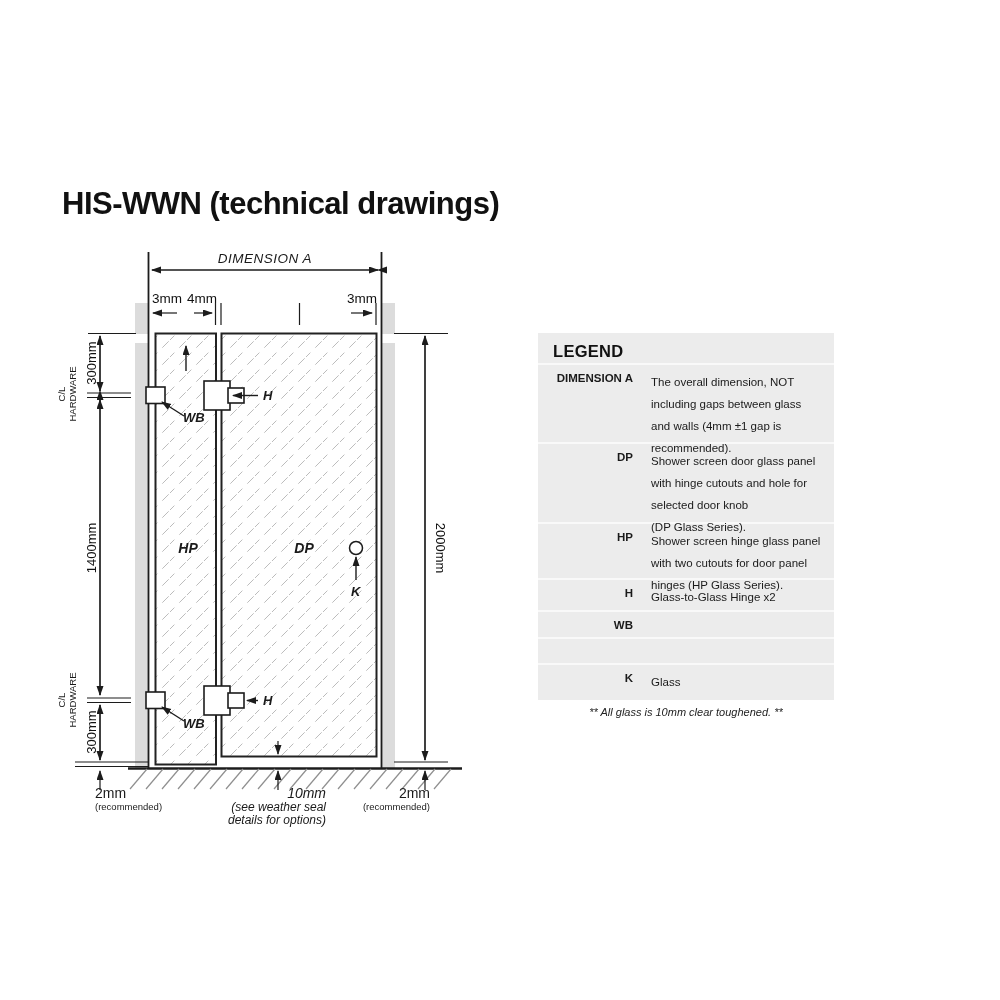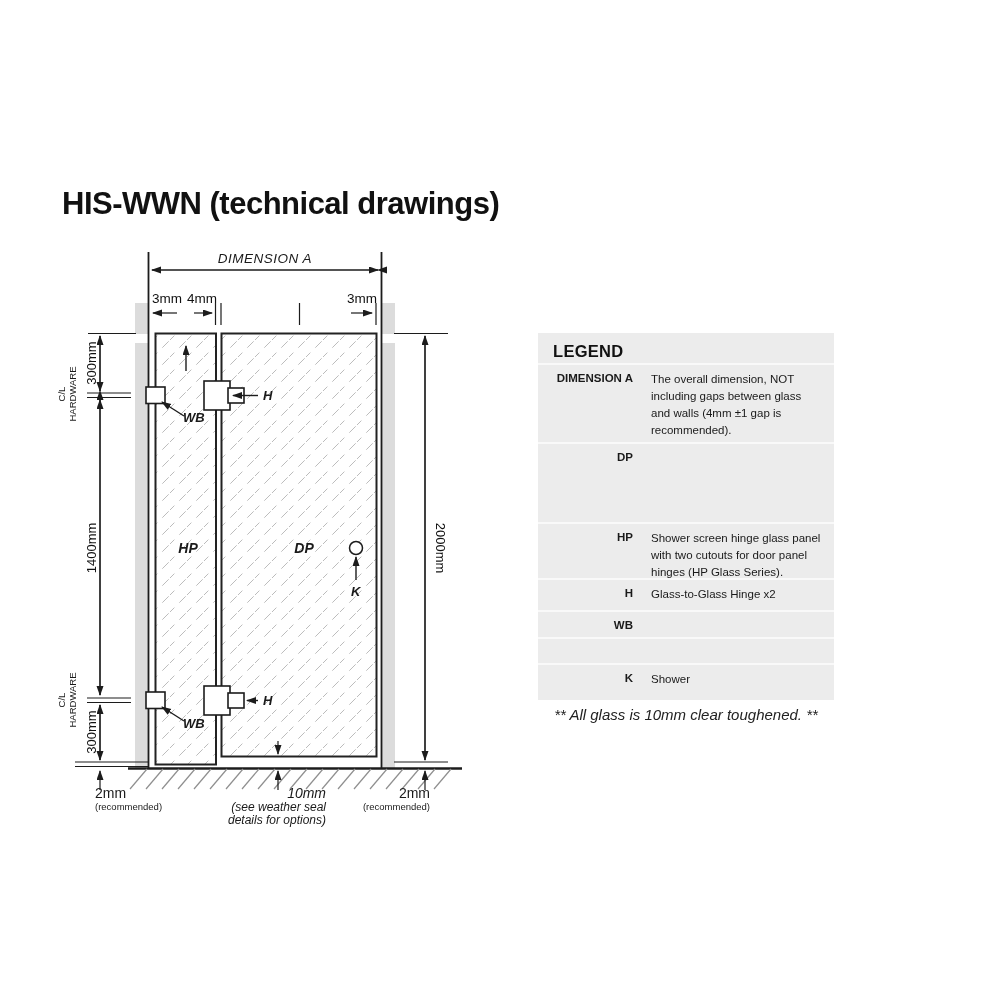--- a/index.html
+++ b/index.html
@@ -20,26 +20,26 @@
   .gapnote .n{font-size:9.5px;white-space:pre-line;}
   .it{font-style:italic;}
   .center-block{transform:translateX(-50%);text-align:right;}
   .right-block{text-align:right;}
   
   .legend{position:absolute;left:538px;top:333px;width:296px;height:367px;background:#ececec;}
   .legend-title{font-size:16.5px;font-weight:bold;letter-spacing:0.3px;padding:9px 0 0 15px;height:21px;color:#111;}
   .lg-row{display:flex;border-top:2px solid #f9f9f9;box-sizing:border-box;padding-top:6px;}
   .lg-term{width:105px;padding-right:10px;box-sizing:border-box;text-align:right;
            font-weight:bold;font-size:11.5px;line-height:14.8px;flex:none;}
-  .lg-desc{margin-left:8px;font-size:11.5px;line-height:17px;white-space:pre-line;}
+  .lg-desc{margin-left:8px;font-size:11.5px;line-height:22px;white-space:pre-line;}
   .lg-desc.nowrap{white-space:nowrap;}
   .r0{height:79px;} .r1{height:80px;} .r2{height:56px;} .r3{height:32px;}
   .r4{height:27px;} .r5{height:26px;} .r6{height:37px;}
   .footnote{position:absolute;left:538px;top:706px;width:296px;text-align:center;
-            font-size:15px;font-style:italic;color:#222;}
+            font-size:11px;font-style:italic;color:#222;}
   svg{position:absolute;left:0;top:0;}
 </style>
 </head>
 <body>
 
 <div class="page">
 
   <div class="title">HIS-WWN (technical drawings)</div>
 
   <svg width="500" height="850" viewBox="0 0 500 850">
@@ -201,38 +201,42 @@
     <div class="legend-title">LEGEND</div>
     <div class="lg-row r0">
       <div class="lg-term">DIMENSION A</div>
       <div class="lg-desc">The overall dimension, NOT
 including gaps between glass
 and walls (4mm ±1 gap is
 recommended).</div>
     </div>
     <div class="lg-row r1">
       <div class="lg-term">DP</div>
+      <div class="lg-desc">Shower screen door glass panel
+with hinge cutouts and hole for
+selected door knob
+(DP Glass Series).</div>
     </div>
     <div class="lg-row r2">
       <div class="lg-term">HP</div>
       <div class="lg-desc">Shower screen hinge glass panel
 with two cutouts for door panel
 hinges (HP Glass Series).</div>
     </div>
     <div class="lg-row r3">
       <div class="lg-term">H</div>
       <div class="lg-desc">Glass-to-Glass Hinge x2</div>
     </div>
     <div class="lg-row r4">
       <div class="lg-term">WB</div>
     </div>
     <div class="lg-row r5">
       <div class="lg-term"></div>
       <div class="lg-desc"></div>
     </div>
     <div class="lg-row r6">
       <div class="lg-term">K</div>
-      <div class="lg-desc">Shower</div>
+      <div class="lg-desc">Glass</div>
     </div>
   </div>
   <div class="footnote">** All glass is 10mm clear toughened. **</div>
 
 </div>
 
 </body></html>

